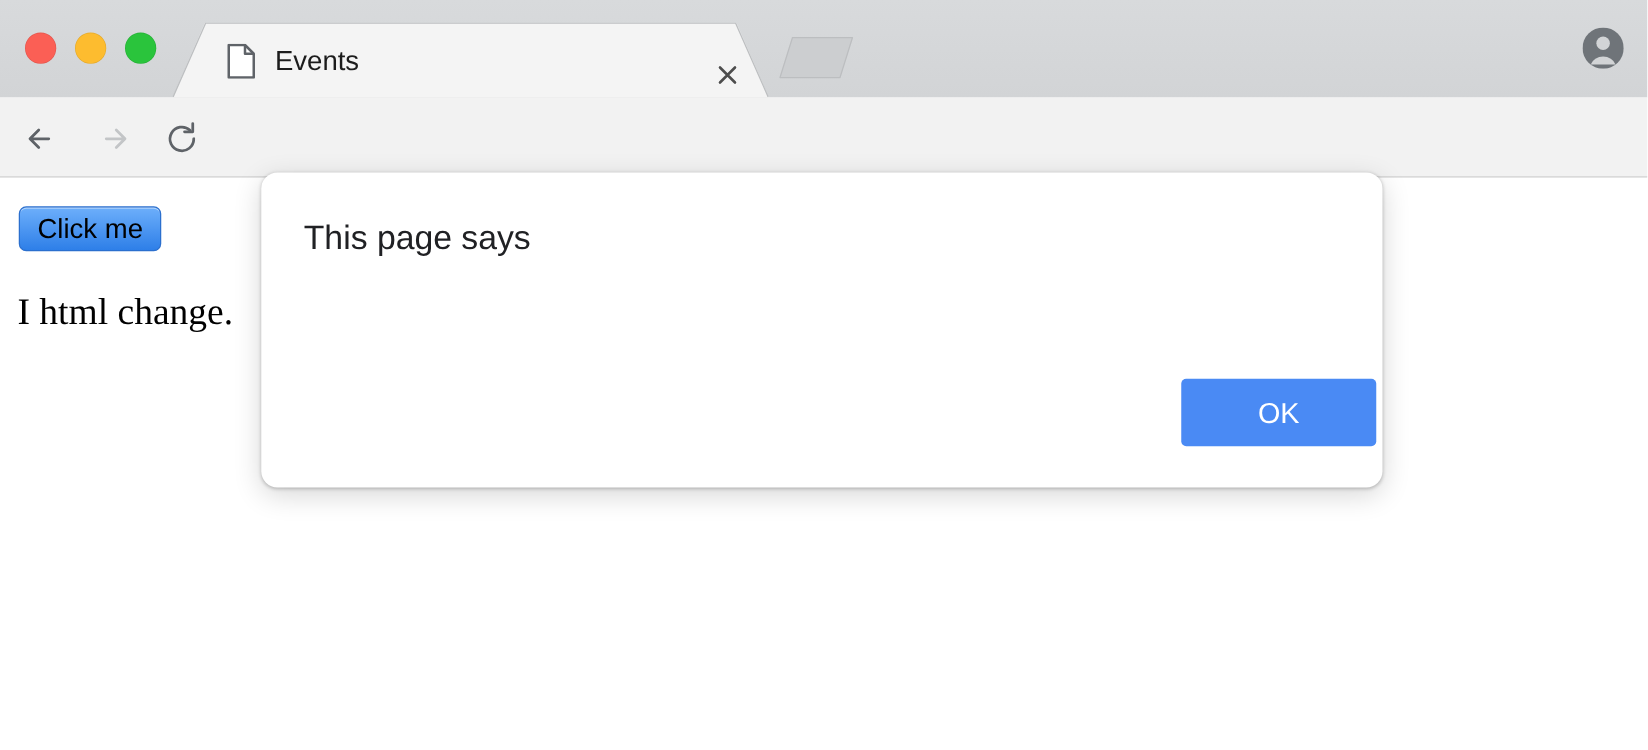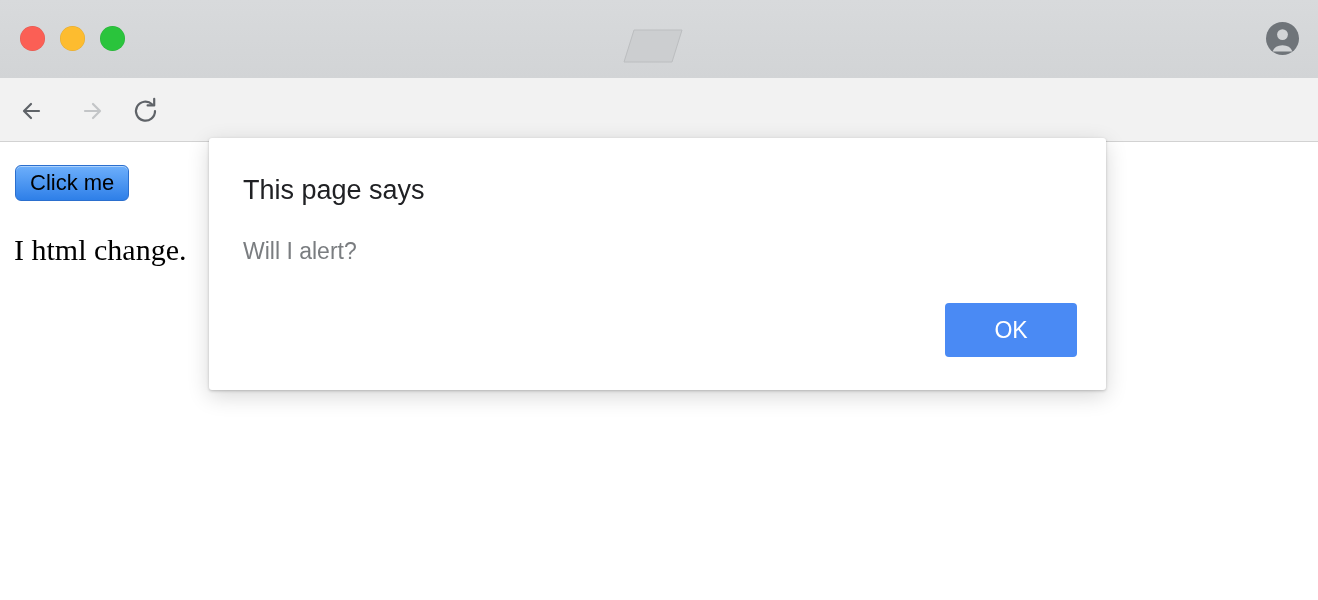--- a/index.html
+++ b/index.html
@@ -187,41 +187,41 @@
     font-size: 30px;
     color: #000000;
   }
 
   
   .dialog {
     position: absolute;
     left: 209px; top: 138px;
     width: 897px; height: 252px;
     background: #ffffff;
-    border-radius: 3px;
+    border-radius: 13px;
     box-shadow: 0 1px 3px rgba(0,0,0,.22), 0 6px 22px rgba(0,0,0,.16);
   }
   .dialog-title {
     position: absolute;
     left: 34px; top: 36px;
     font-size: 27px;
     color: #202124;
     line-height: 32px;
   }
   .dialog-message {
     position: absolute;
     left: 34px; top: 99px;
     font-size: 23px;
     color: #7a7d80;
     line-height: 28px;
   }
   .dialog-ok {
     position: absolute;
     left: 736px; top: 165px;
-    width: 132px; height: 54px;
+    width: 156px; height: 54px;
     background: #4a8af4;
     color: #ffffff;
     border: none;
     border-radius: 4px;
     font-family: "Liberation Sans", sans-serif;
     font-size: 23px;
     cursor: default;
   }
 </style>
 </head>
@@ -230,20 +230,39 @@
 <div id="app">
 
   <div class="tabstrip">
 
     <div class="traffic">
       <span class="light red"></span>
       <span class="light yellow"></span>
       <span class="light green"></span>
     </div>
 
+    <div class="tab">
+      <div class="tab-shape"></div>
+      <svg class="tab-border" viewBox="0 0 477 60">
+        <path d="M0.5 59.5 L26.5 0.5 L450.5 0.5 L476.5 59.5" fill="none" stroke="#bdbfc1" stroke-width="1"></path>
+      </svg>
+
+      <svg class="tab-favicon" viewBox="0 0 24 28">
+        <path d="M2 1 L15 1 L22 8 L22 27 L2 27 Z" fill="#ffffff" stroke="#5f6368" stroke-width="2" stroke-linejoin="round"></path>
+        <path d="M15 1 L15 8 L22 8" fill="none" stroke="#5f6368" stroke-width="2" stroke-linejoin="round"></path>
+      </svg>
+
+      <div class="tab-title">Events</div>
+
+      <div class="tab-close">
+        <svg viewBox="0 0 20 20" width="20" height="20">
+          <path d="M4 4 L16 16 M16 4 L4 16" stroke="#4d4d4d" stroke-width="2.1" stroke-linecap="round"></path>
+        </svg>
+      </div>
+    </div>
 
     <div class="newtab">
       <svg viewBox="0 0 70 40" width="70" height="40">
         <path d="M14 4 L62 4 L52 36 L4 36 Z" fill="#ccced0" stroke="#bcbec0" stroke-width="1" stroke-linejoin="round"></path>
       </svg>
     </div>
 
     <div class="avatar">
       <svg viewBox="0 0 33 33" width="33" height="33">
         <circle cx="16.5" cy="16.5" r="16.5" fill="#6f7479"></circle>
@@ -290,17 +309,16 @@
   </div>
 
   <div class="page">
     <button class="click-btn">Click me</button>
     <div class="change-text">I html change.</div>
 
   </div>
 
   <div class="dialog">
     <div class="dialog-title">This page says</div>
-    <div class="dialog-message">Will I alert?</div>
     <button class="dialog-ok">OK</button>
   </div>
 
 </div>
 
 </body></html>

